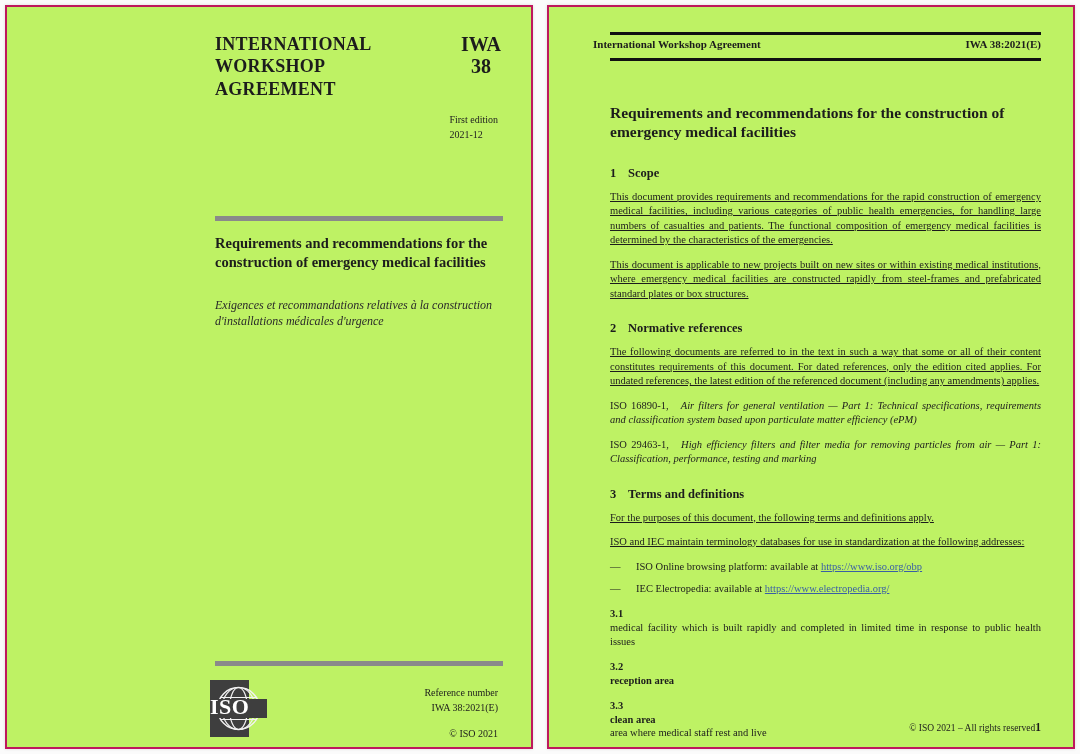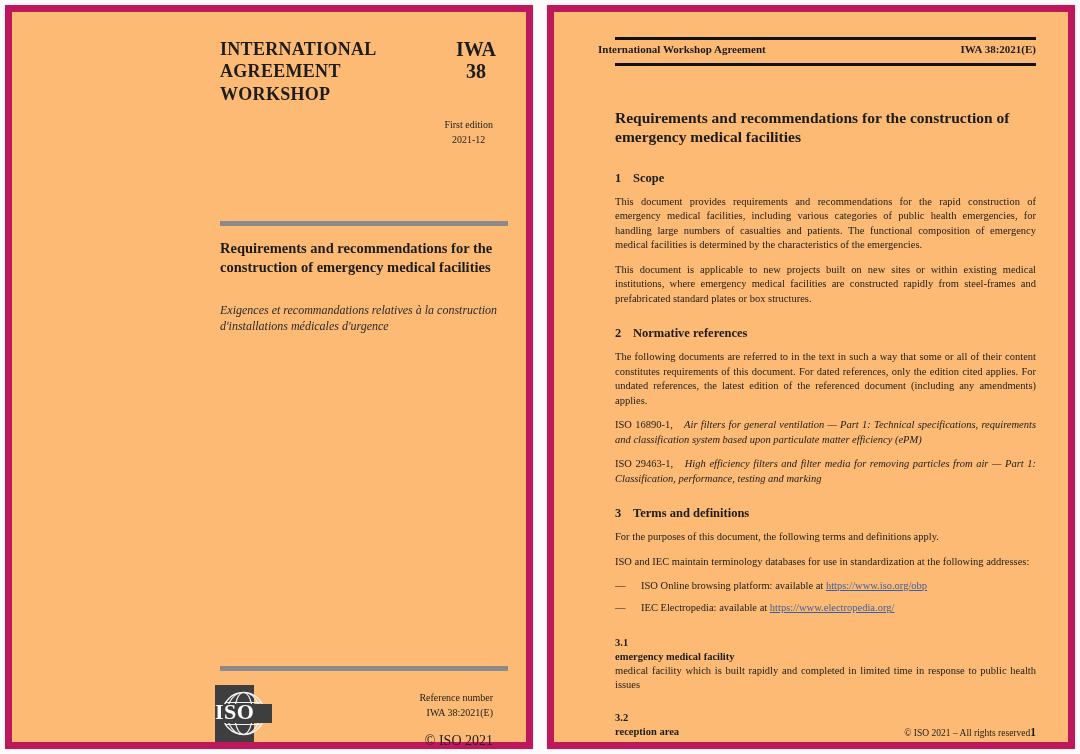--- a/index.html
+++ b/index.html
@@ -6,79 +6,79 @@
   body {
     width: 1080px; height: 754px;
     background: #fbfbfb;
     font-family: "Liberation Serif", "DejaVu Serif", serif;
     color: #1c1c1c;
     overflow: hidden;
   }
   .canvas { position: relative; width: 1080px; height: 754px; }
   .page {
     position: absolute; top: 5px; width: 528px; height: 744px;
-    background: #fdba74; border: 7px solid #be185d;
+    background: #bef264; border: 2px solid #be185d;
     box-shadow: 0 0 3px rgba(0,0,0,0.12);
     padding-left: 44px;
   }
   .page-cover { left: 5px; }
   .page-content { left: 547px; }
 
   
   .cv-header { position: absolute; left: 208px; right: 30px; top: 26px; display: flex; justify-content: space-between; }
   .cv-doctype { font-size: 18px; font-weight: bold; line-height: 1.24; letter-spacing: 0.3px; }
   .cv-code { text-align: center; font-size: 20px; font-weight: bold; line-height: 1.12; }
-  .cv-edition { position: absolute; right: 33px; top: 106px; text-align: center; font-size: 10px; line-height: 1.45; color: #222; }
+  .cv-edition { position: absolute; right: 33px; top: 106px; text-align: left; font-size: 10px; line-height: 1.45; color: #222; }
   .cv-bar { position: absolute; left: 208px; width: 288px; height: 5px; background: #8a8a8a; }
   .cv-bar-top { top: 209px; }
   .cv-bar-bottom { top: 654px; }
   .cv-title { position: absolute; left: 208px; width: 292px; top: 227px; font-size: 14.5px; font-weight: bold; line-height: 1.28; }
   .cv-subtitle { position: absolute; left: 208px; width: 280px; top: 290px; font-style: italic; font-size: 12px; line-height: 1.35; color: #2a2a2a; }
   .cv-logo { position: absolute; left: 203px; top: 673px; width: 39px; height: 57px; background: #3e3e3e; }
   .cv-logo svg { position: absolute; left: 0; top: 0; }
   .cv-logo-text { position: absolute; left: 0; right: 0; top: 15px; text-align: center; color: #ffffff; font-weight: bold; font-size: 22px; letter-spacing: 0.5px; line-height: 1.1; }
   .cv-ref { position: absolute; right: 33px; top: 679px; text-align: right; font-size: 10px; line-height: 1.45; }
-  .cv-copy { position: absolute; right: 33px; top: 721px; text-align: right; font-size: 14px; }
+  .cv-copy { position: absolute; right: 33px; top: 721px; text-align: right; font-size: 10px; }
 
   
   .rp-rule { position: absolute; left: 61px; right: 32px; height: 3px; background: #111; }
   .rp-rule-1 { top: 25px; }
   .rp-rule-2 { top: 51px; }
   .rp-header { position: absolute; left: 44px; right: 32px; top: 31px; display: flex; justify-content: space-between; font-size: 11px; font-weight: bold; }
   .rp-body { position: absolute; left: 61px; right: 32px; top: 96px; }
   .rp-title { font-size: 15.5px; font-weight: bold; line-height: 1.25; margin-bottom: 24px; }
   .rp-h2 { font-size: 12.5px; font-weight: bold; margin-bottom: 9px; }
   .rp-h2 .num { display: inline-block; min-width: 18px; }
-  .rp-p { font-size: 10.5px; line-height: 1.38; text-align: justify; margin-bottom: 10px; }
+  .rp-p { font-size: 10.5px; line-height: 1.38; text-align: justify; margin-bottom: 10px; text-decoration: underline; }
   .rp-ref { font-size: 10.5px; line-height: 1.38; text-align: justify; margin-bottom: 10px; }
   .rp-ref .ref-title { font-style: italic; margin-left: 8px; }
   .sec-gap { margin-top: 20px; }
   .rp-bullet { font-size: 10.5px; line-height: 1.38; margin-bottom: 8px; display: flex; }
   .rp-bullet .dash { width: 26px; flex: 0 0 26px; }
   a.doc-link, .doc-link { color: #3a5fa5; text-decoration: underline; cursor: pointer; }
-  .term-entry { margin-top: 20px; font-size: 10.5px; line-height: 1.32; }
+  .term-entry { margin-top: 11px; font-size: 10.5px; line-height: 1.32; }
   .term-num { font-weight: bold; }
   .term-name { font-weight: bold; }
   .term-def { text-align: justify; }
   .rp-footer { position: absolute; left: 61px; right: 32px; top: 714px; display: flex; justify-content: flex-end; align-items: baseline; }
   .rp-footer-left { font-size: 9.5px; }
   .rp-footer-right { font-size: 11.5px; font-weight: bold; }
 </style>
 </head>
 <body>
 
 <div class="canvas">
 
   <div class="page page-cover">
 
     <div class="cv-header">
       <div class="cv-doctype">
         <div>INTERNATIONAL</div>
+        <div>WORKSHOP</div>
         <div>AGREEMENT</div>
-        <div>WORKSHOP</div>
       </div>
       <div class="cv-code">
         <div>IWA</div>
         <div>38</div>
       </div>
     </div>
 
     <div class="cv-edition">
       <div>First edition</div>
       <div>2021-12</div>
@@ -153,21 +153,20 @@
         <span class="dash">—</span>
         <span><span>ISO Online browsing platform: available at </span><a class="doc-link">https://www.iso.org/obp</a></span>
       </div>
       <div class="rp-bullet">
         <span class="dash">—</span>
         <span><span>IEC Electropedia: available at </span><a class="doc-link">https://www.electropedia.org/</a></span>
       </div>
 
       <div class="term-entry">
         <div class="term-num">3.1</div>
-        <div class="term-name">emergency medical facility</div>
         <div class="term-def">medical facility which is built rapidly and completed in limited time in response to public health issues</div>
       </div>
       <div class="term-entry">
         <div class="term-num">3.2</div>
         <div class="term-name">reception area</div>
       </div>
       <div class="term-entry">
         <div class="term-num">3.3</div>
         <div class="term-name">clean area</div>
         <div class="term-def">area where medical staff rest and live</div>

